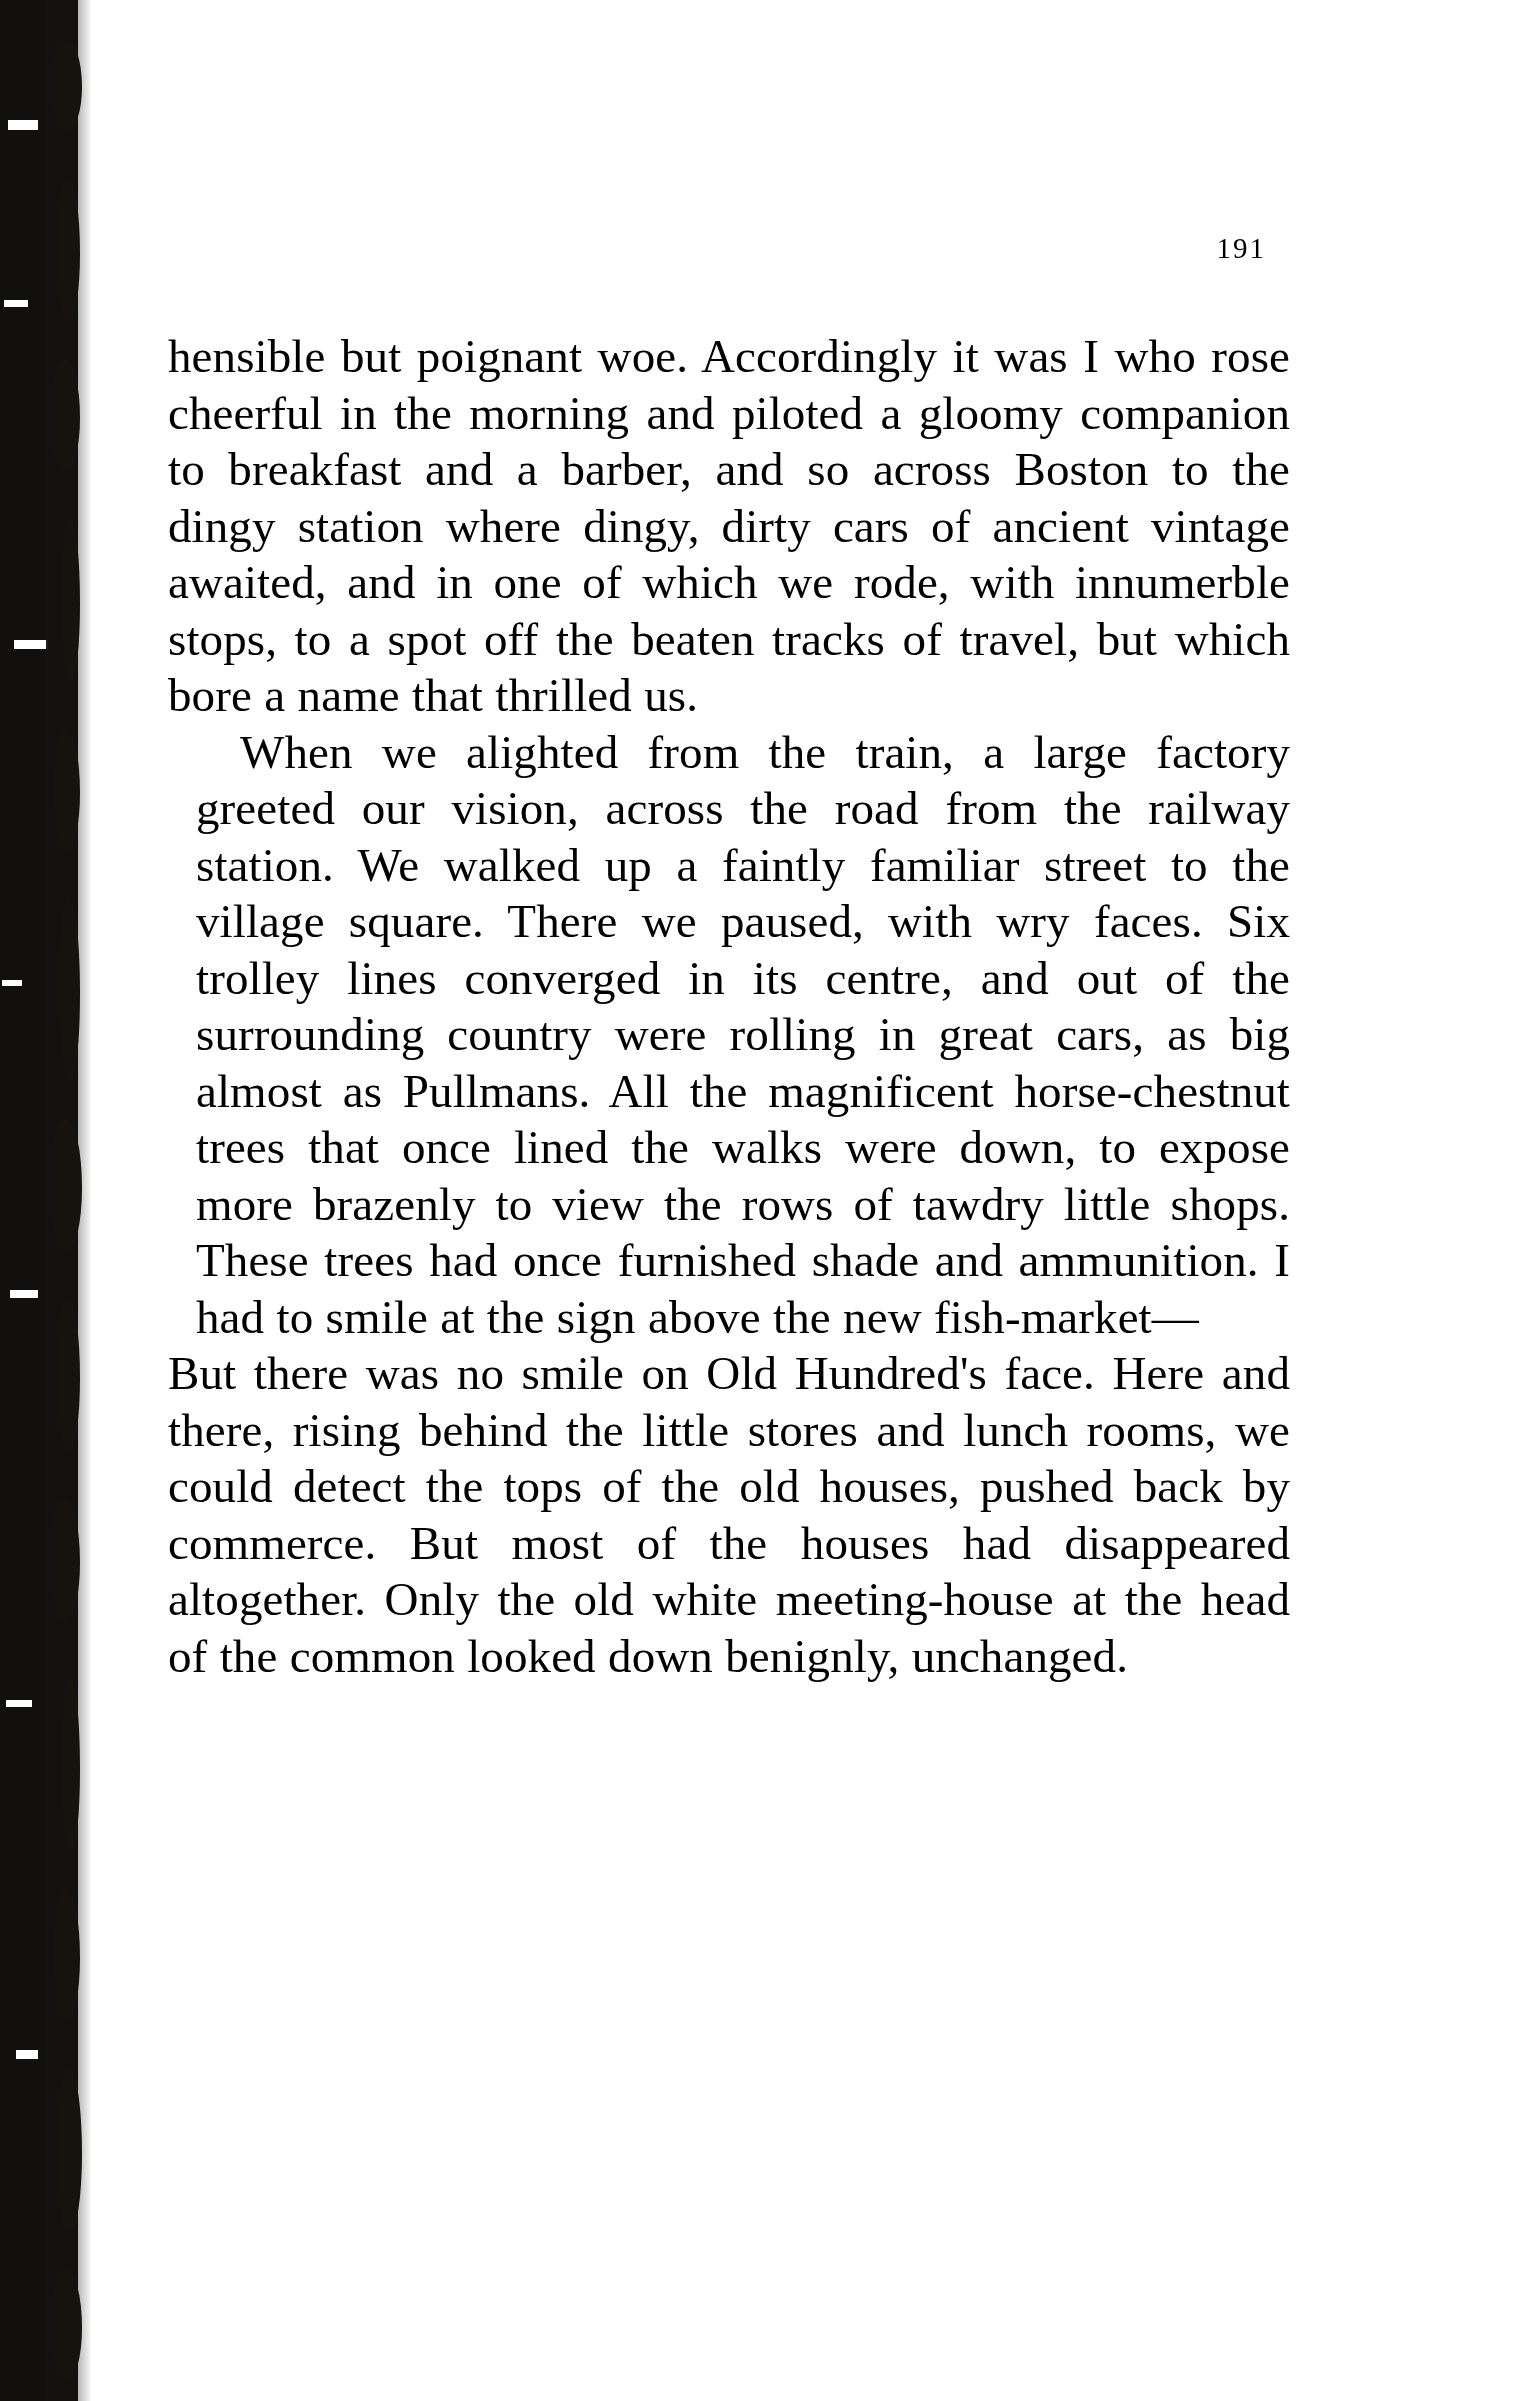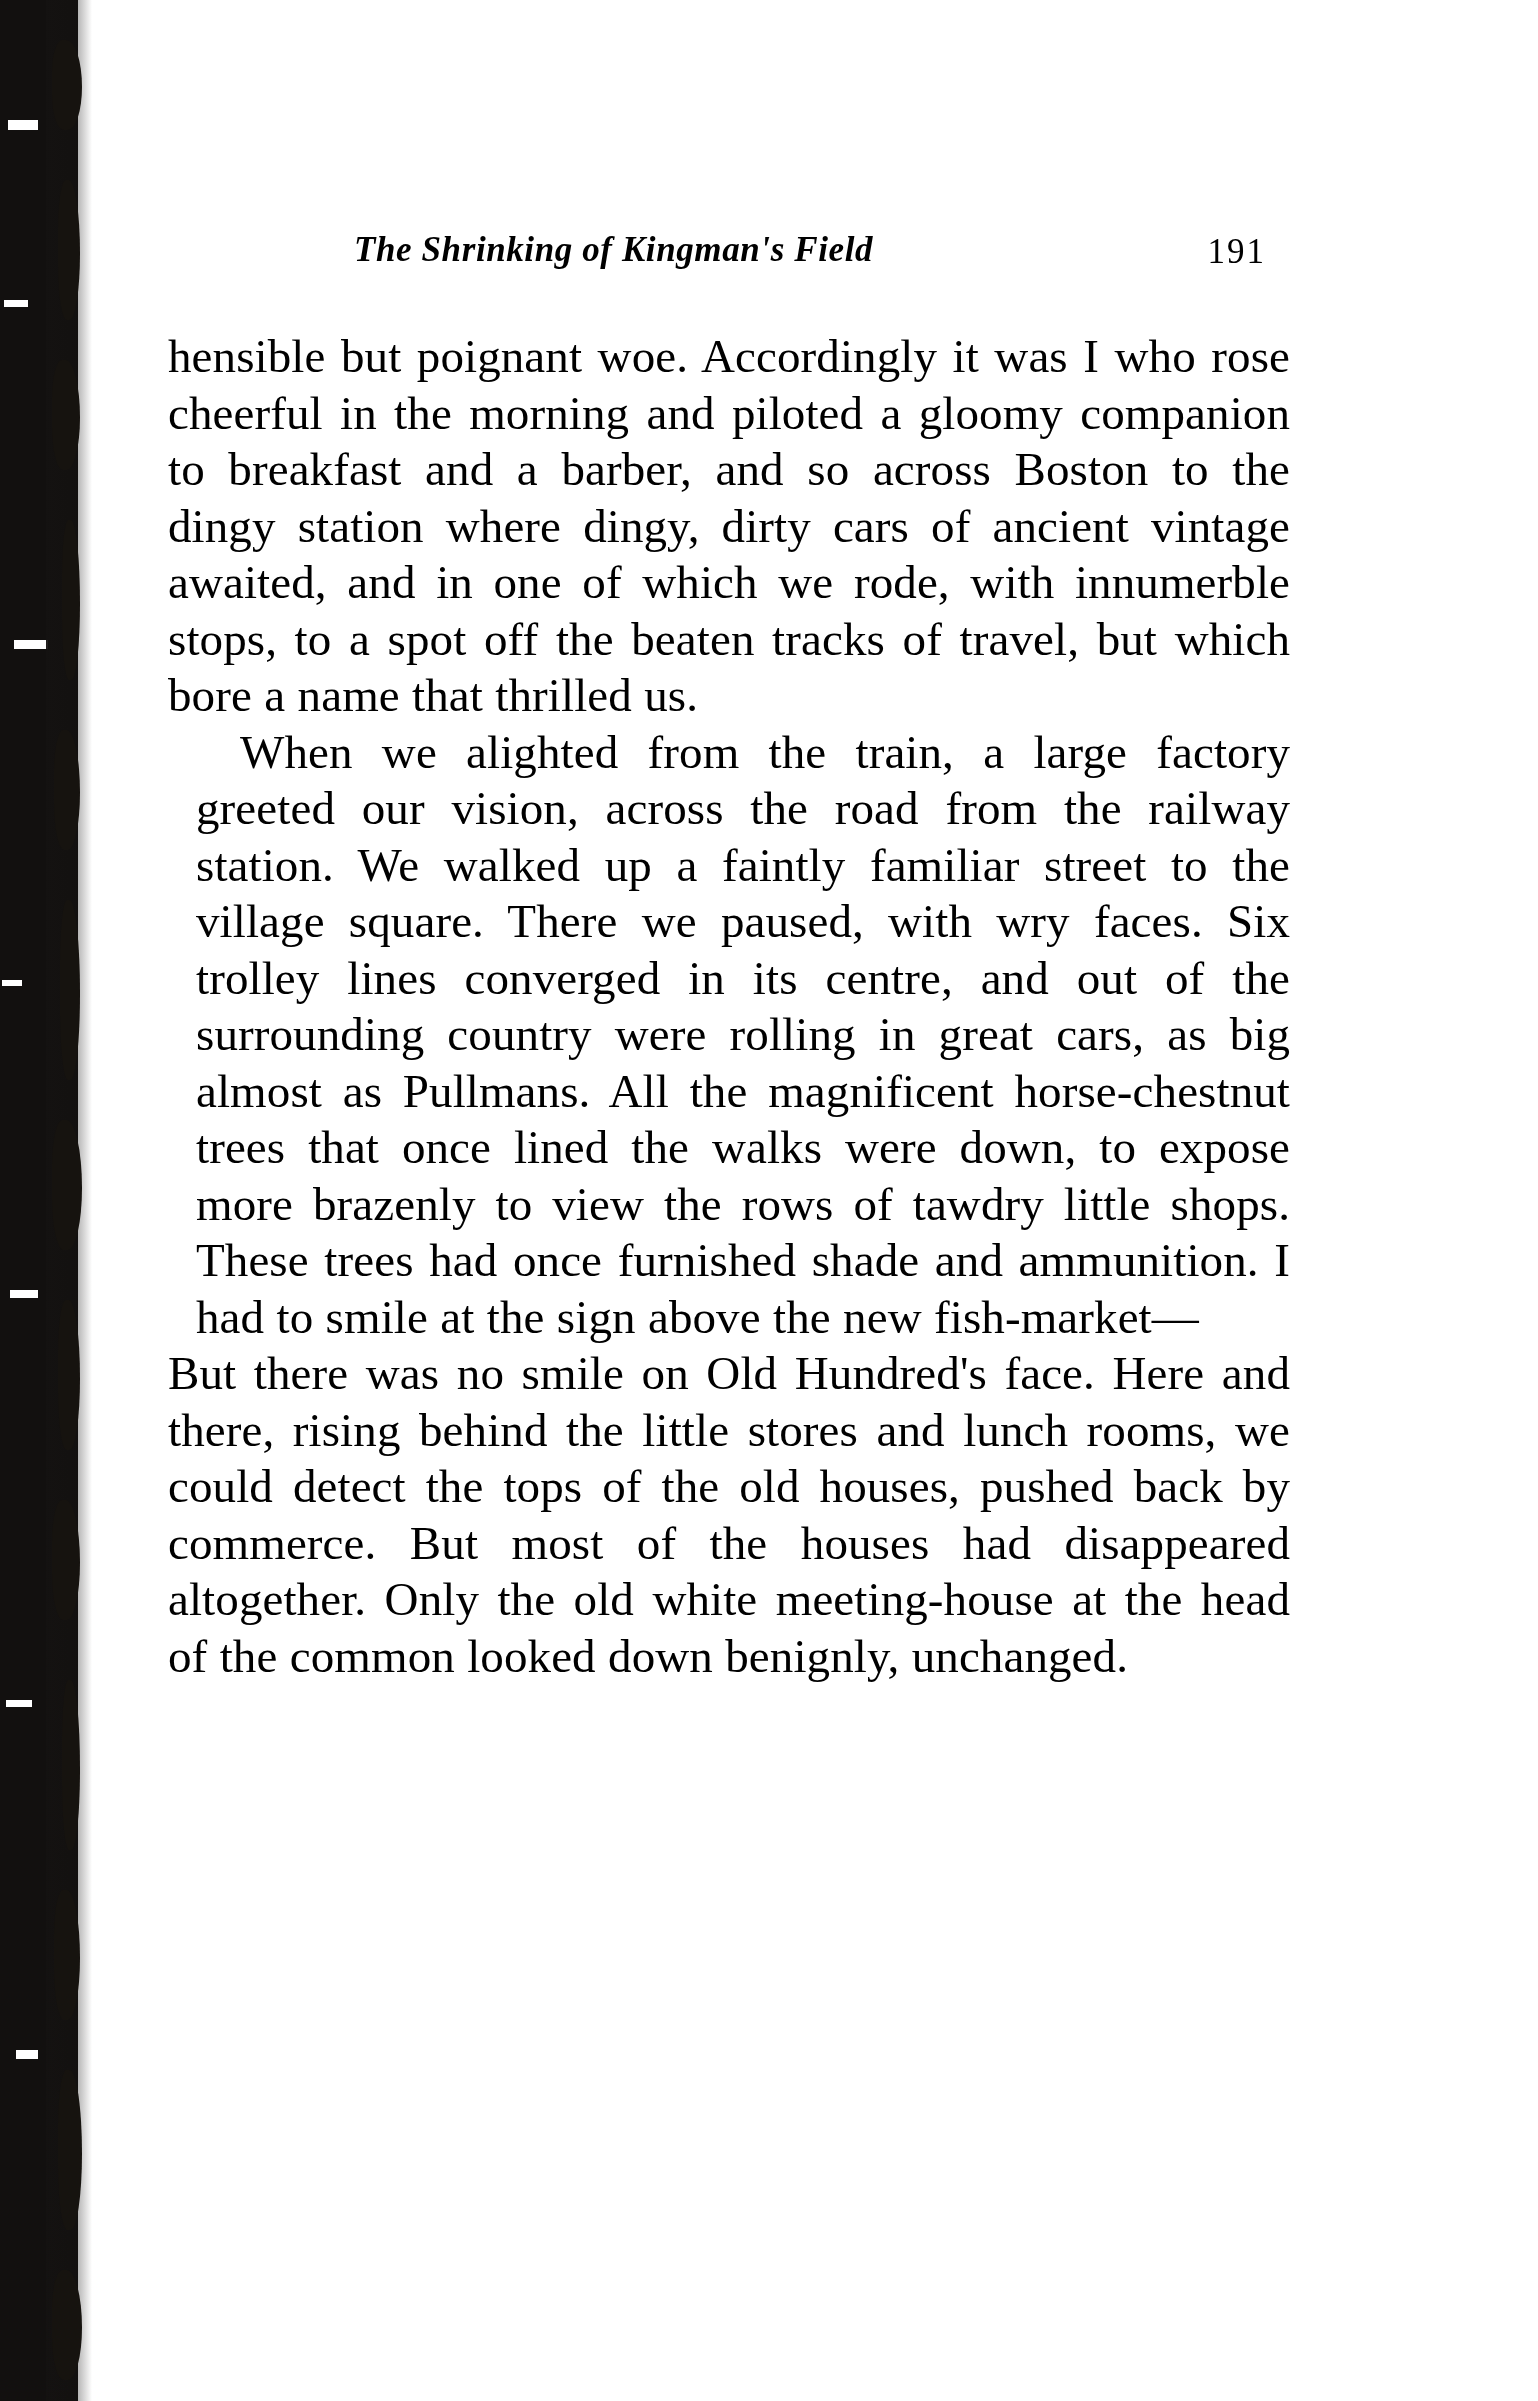--- a/index.html
+++ b/index.html
@@ -82,21 +82,21 @@
     font-weight: 700;
     font-size: 35px;
     letter-spacing: 0.6px;
     white-space: nowrap;
   }
   .running-head .rh-folio {
     position: absolute;
     right: 24px;
     top: 2px;
     font-family: "Liberation Serif", serif;
-    font-size: 35px;
+    font-size: 29px;
     letter-spacing: 2px;
   }
 
   p.body-par {
     margin: 0;
     font-size: 47px;
     line-height: 56.5px;
     text-align: justify;
     text-justify: inter-word;
     letter-spacing: 0.1px;
@@ -149,21 +149,20 @@
     <div class="fleck" style="left:0px;  top:1500px; width:28px; height:120px;"></div>
     <div class="fleck" style="left:10px; top:1680px; width:18px; height:170px;"></div>
     <div class="fleck" style="left:2px;  top:1890px; width:26px; height:130px;"></div>
     <div class="fleck" style="left:6px;  top:2070px; width:24px; height:160px;"></div>
     <div class="fleck" style="left:0px;  top:2270px; width:30px; height:110px;"></div>
   </div>
 
   <div class="page-inner">
 
     <div class="running-head">
-      <div class="rh-title">The Shrinking of Kingman's Field</div>
       <div class="rh-folio">191</div>
     </div>
 
     <p class="body-par">hensible but poignant woe.  Accordingly it was I who rose cheerful in the morning and piloted a gloomy companion to breakfast and a barber, and so across Boston to the dingy station where dingy, dirty cars of ancient vintage awaited, and in one of which we rode, with innumerble stops, to a spot off the beaten tracks of travel, but which bore a name that thrilled us.</p>
 
     <p class="body-par indent">When we alighted from the train, a large factory greeted our vision, across the road from the railway station.  We walked up a faintly familiar street to the village square.  There we paused, with wry faces.  Six trolley lines converged in its centre, and out of the surrounding country were rolling in great cars, as big almost as Pullmans.  All the magnificent horse-chestnut trees that once lined the walks were down, to expose more brazenly to view the rows of tawdry little shops.  These trees had once furnished shade and ammunition.  I had to smile at the sign above the new fish-market—</p>
 
 
     <p class="body-par">But there was  no smile on Old Hundred's face. Here and there, rising behind the little stores and lunch rooms, we could detect the tops of the old houses, pushed back by commerce.  But most of the houses had disappeared altogether.  Only the old white meeting-house at the head of the common looked down benignly, unchanged.</p>
 

